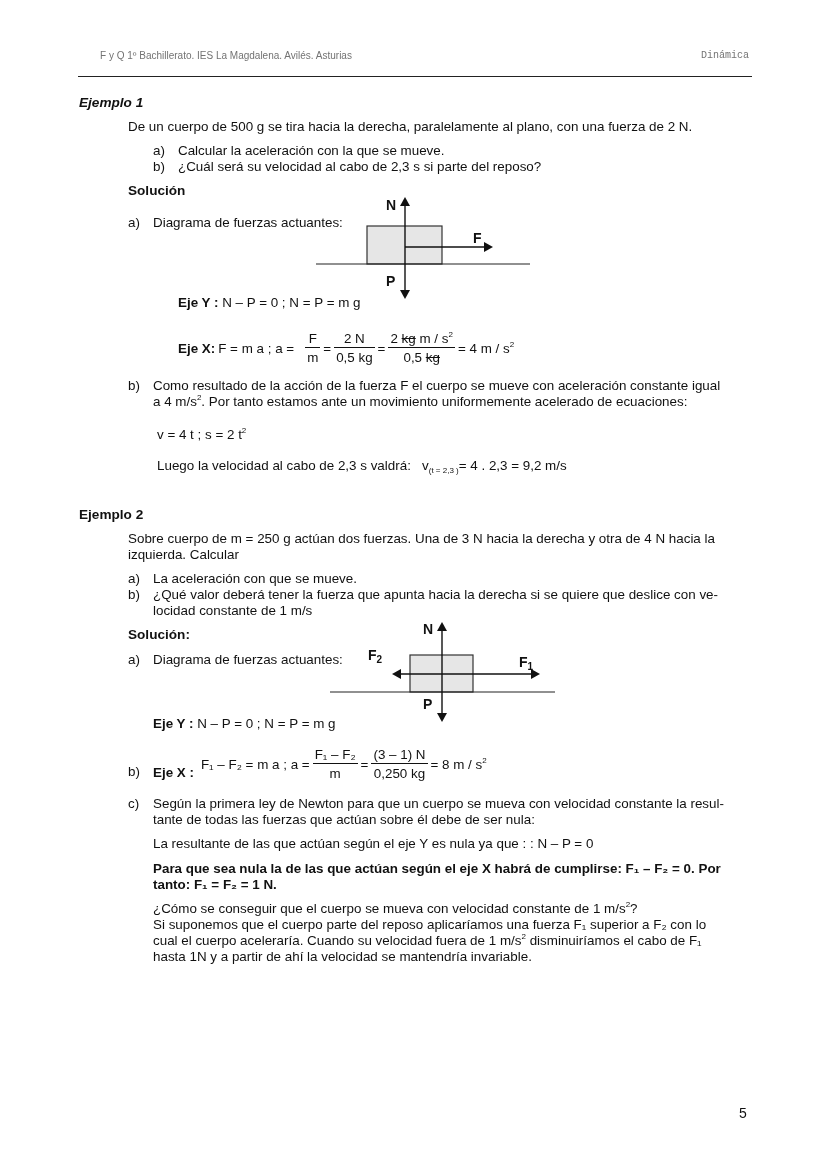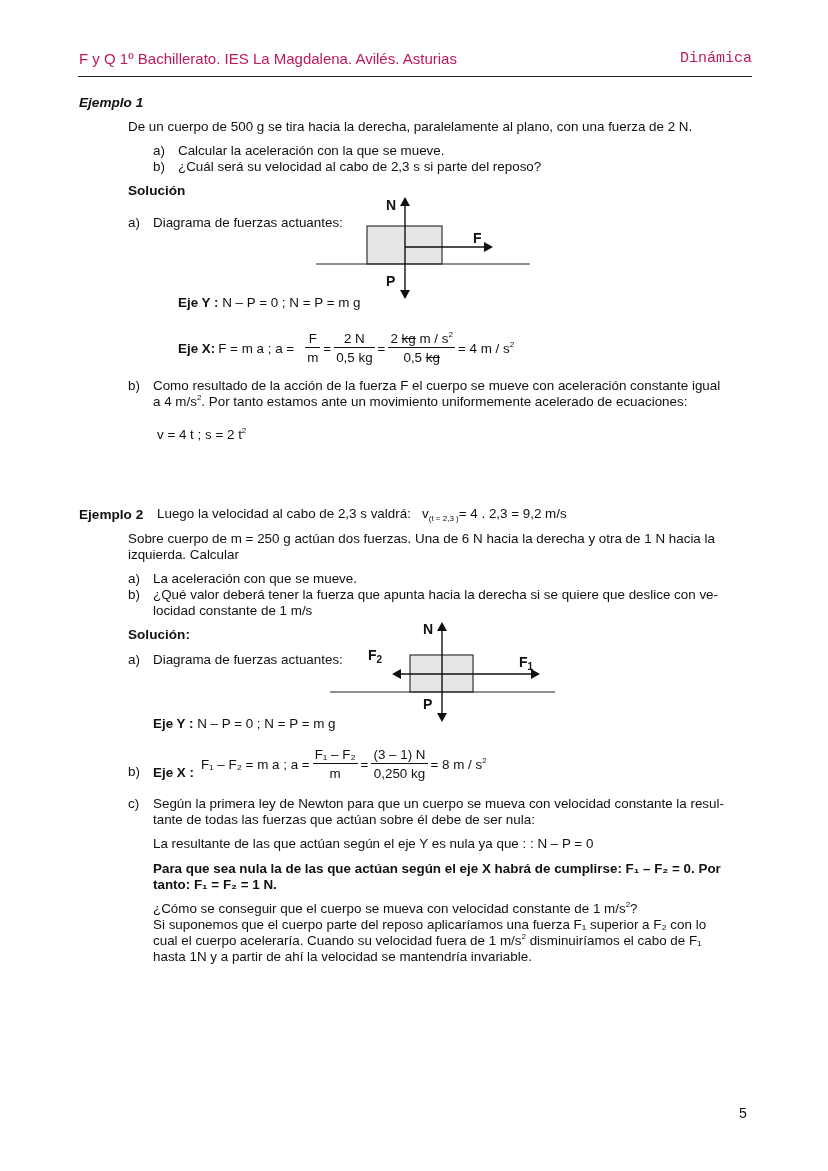--- a/index.html
+++ b/index.html
@@ -1,19 +1,19 @@
 <!DOCTYPE html>
 <html><head>
 <meta charset="utf-8">
 <style>
   html, body { margin:0; padding:0; background:#ffffff; }
   body { width:828px; height:1171px; position:relative; overflow:hidden;
          font-family:"Liberation Sans", sans-serif; color:#111; font-size:13.4px; }
   .abs { position:absolute; white-space:nowrap; }
-  .hdr { font-size:15px; color:#be185d; }
+  .hdr { font-size:10px; color:#737373;margin-left:21px; }
   .rule { position:absolute; left:78px; width:674px; top:76px; height:0; border-top:1.3px solid #222; }
   .b { font-weight:bold; }
   .h { font-weight:bold; font-size:13.6px; }
   sup { font-size:8px; vertical-align:6px; line-height:0; }
   sub { font-size:8px; vertical-align:-3px; line-height:0; }
   .frac { display:inline-block; vertical-align:middle; text-align:center; }
   .frac > span { display:block; padding:0 2px; }
   .frac .num { border-bottom:1px solid #111; padding-bottom:1px; }
   .frac .den { padding-top:2px; }
   .eq { display:flex; align-items:center; gap:3px; }
@@ -76,27 +76,27 @@
   </span>
   <span><span>= 4 m / s</span><sup>2</sup></span>
 </div>
 
 <div class="abs" style="left:128px; top:378px;">b)</div>
 <div class="abs" style="left:153px; top:378px;">Como resultado de la acción de la fuerza F el cuerpo se mueve con aceleración constante igual</div>
 <div class="abs" style="left:153px; top:394px;"><span>a 4 m/s</span><sup>2</sup><span>.  Por tanto estamos ante un movimiento uniformemente acelerado de ecuaciones:</span></div>
 
 <div class="abs" style="left:157px; top:427px;"><span>v = 4 t ;  s = 2 t</span><sup>2</sup></div>
 
-<div class="abs" style="left:157px; top:458px;margin-top:48px;">
+<div class="abs" style="left:157px; top:458px;">
   <span>Luego la velocidad al cabo de 2,3 s valdrá:</span>&nbsp;&nbsp;
   <span>v</span><sub>(t = 2,3 )</sub><span>=  4 . 2,3 = 9,2 m/s</span>
 </div>
 
 <div class="abs h" style="left:79px; top:507px;text-align:right;">Ejemplo 2</div>
-<div class="abs" style="left:128px; top:531px;">Sobre cuerpo de m = 250 g actúan dos fuerzas. Una de 6 N hacia la derecha y otra de 1 N hacia la</div>
+<div class="abs" style="left:128px; top:531px;">Sobre cuerpo de m = 250 g actúan dos fuerzas. Una de 3 N hacia la derecha y otra de 4 N hacia la</div>
 <div class="abs" style="left:128px; top:547px;">izquierda. Calcular</div>
 
 <div class="abs" style="left:128px; top:571px;">a)</div>
 <div class="abs" style="left:153px; top:571px;">La aceleración con que se mueve.</div>
 <div class="abs" style="left:128px; top:587px;">b)</div>
 <div class="abs" style="left:153px; top:587px;">¿Qué valor deberá tener la fuerza que apunta hacia la derecha si se quiere que deslice con ve-</div>
 <div class="abs" style="left:153px; top:603px;">locidad constante de 1 m/s</div>
 
 <div class="abs h" style="left:128px; top:627px;">Solución:</div>
 <div class="abs" style="left:128px; top:652px;">a)</div>

